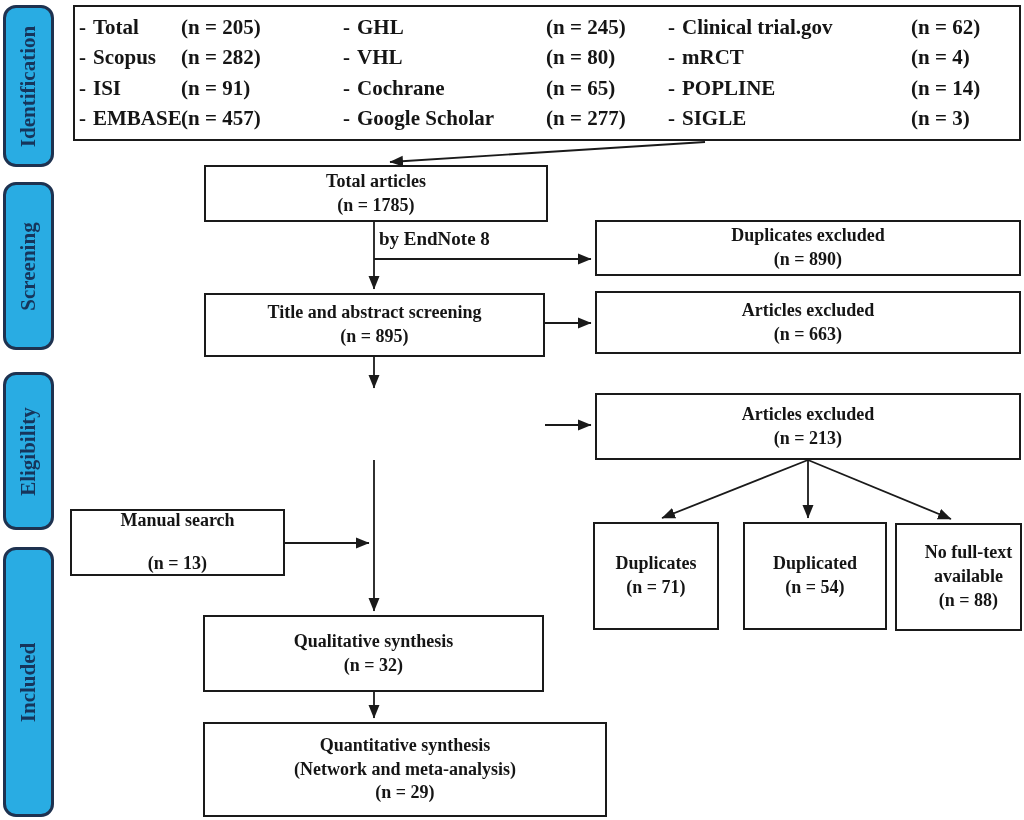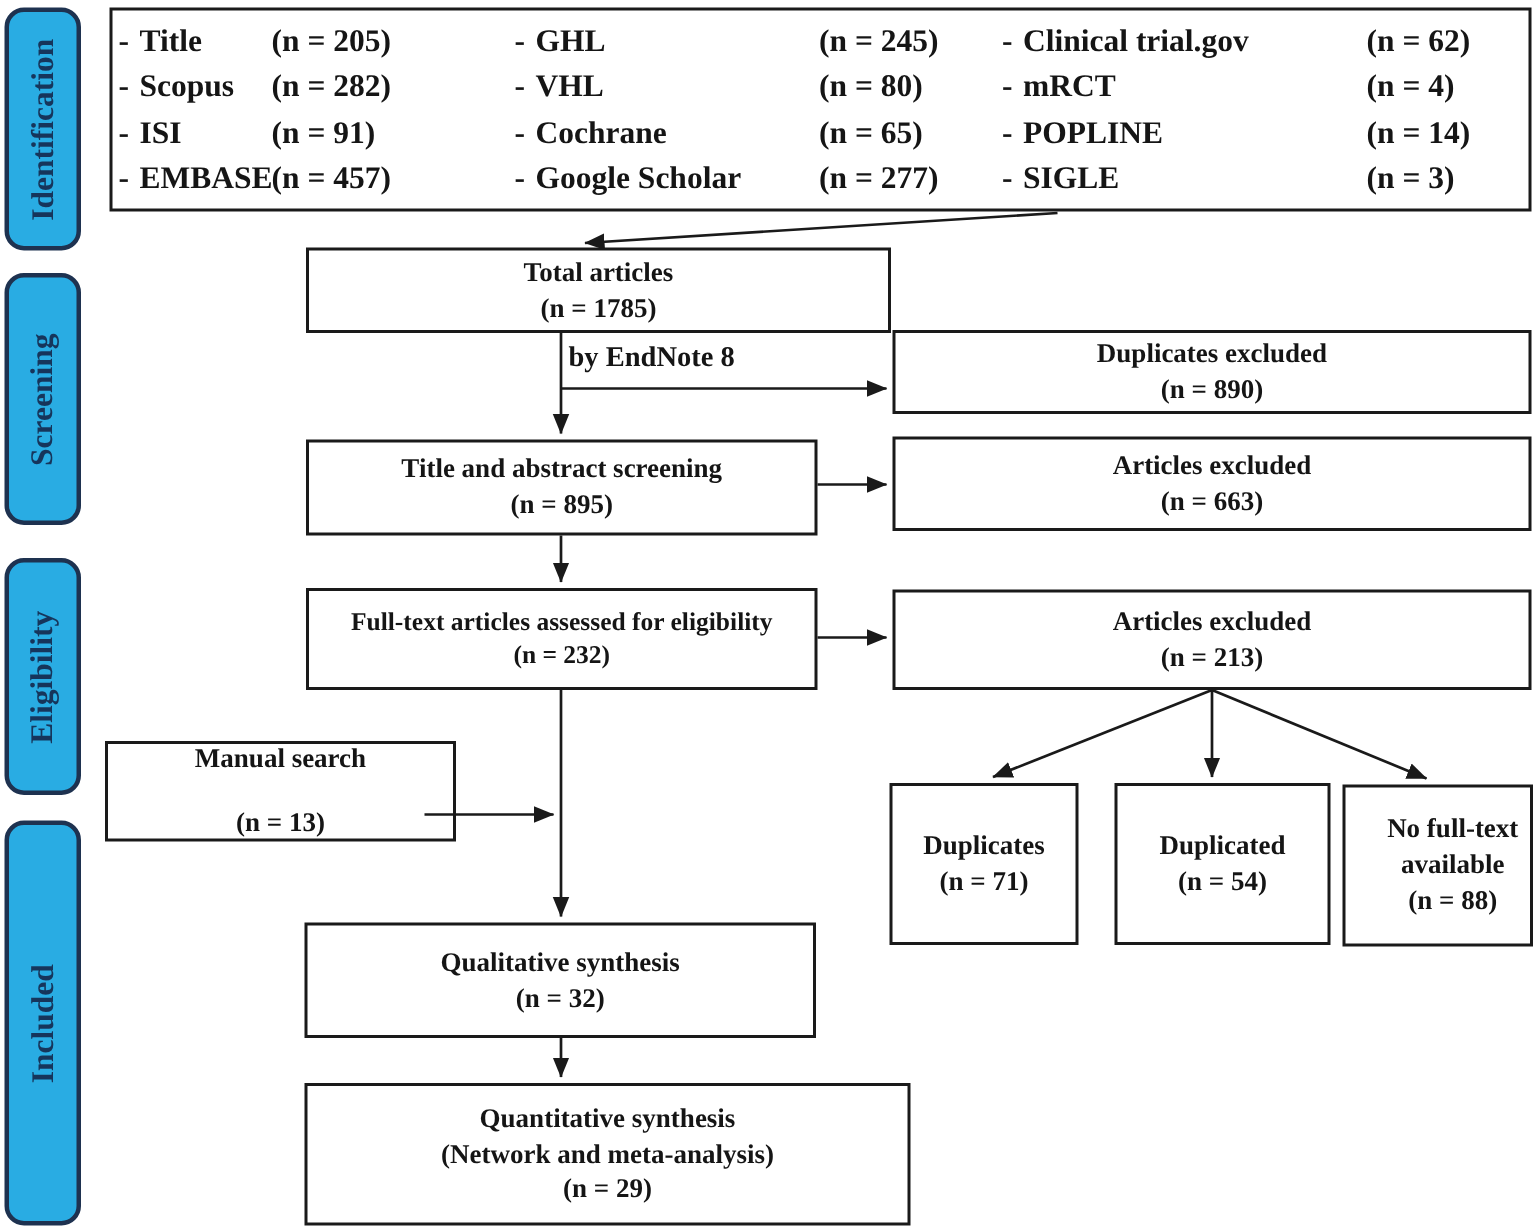--- a/index.html
+++ b/index.html
@@ -81,21 +81,21 @@
     <span>Eligibility</span>
   </div>
   <div class="stage" style="top:547px;height:270px;">
     <span>Included</span>
   </div>
 
   <div id="db-box">
     <div class="db-row">
       <div class="db-cell c1">
         <span class="dash">-</span>
-        <span class="db-name">Title</span>
+        <span class="db-name">Total</span>
         <span class="db-count">(n = 205)</span>
       </div>
       <div class="db-cell c2">
         <span class="dash">-</span>
         <span class="db-name">GHL</span>
         <span class="db-count">(n = 245)</span>
       </div>
       <div class="db-cell c3">
         <span class="dash">-</span>
         <span class="db-name">Clinical trial.gov</span>
@@ -148,38 +148,34 @@
         <span class="db-count">(n = 277)</span>
       </div>
       <div class="db-cell c3">
         <span class="dash">-</span>
         <span class="db-name">SIGLE</span>
         <span class="db-count">(n = 3)</span>
       </div>
     </div>
   </div>
 
-  <div class="box" style="left:204px;top:165px;width:390px;height:57px;">
+  <div class="box" style="left:204px;top:165px;width:344px;height:57px;">
     <div class="ln">Total articles</div>
     <div class="ln">(n = 1785)</div>
   </div>
 
   <div id="endnote-label">by EndNote 8</div>
 
   <div class="box" style="left:204px;top:293px;width:341px;height:64px;">
     <div class="ln">Title and abstract screening</div>
     <div class="ln">(n = 895)</div>
   </div>
 
-  <div class="box small-font" style="left:204px;top:392px;width:341px;height:68px;">
-    <div class="ln">Full-text articles assessed for eligibility</div>
-    <div class="ln">(n = 232)</div>
-  </div>
-
-  <div class="box" style="left:70px;top:494px;width:234px;height:67px;gap:19px;">
+
+  <div class="box" style="left:70px;top:509px;width:215px;height:67px;gap:19px;">
     <div class="ln">Manual search</div>
     <div class="ln">(n = 13)</div>
   </div>
 
   <div class="box" style="left:203px;top:615px;width:341px;height:77px;">
     <div class="ln">Qualitative synthesis</div>
     <div class="ln">(n = 32)</div>
   </div>
 
   <div class="box" style="left:203px;top:722px;width:404px;height:95px;">

